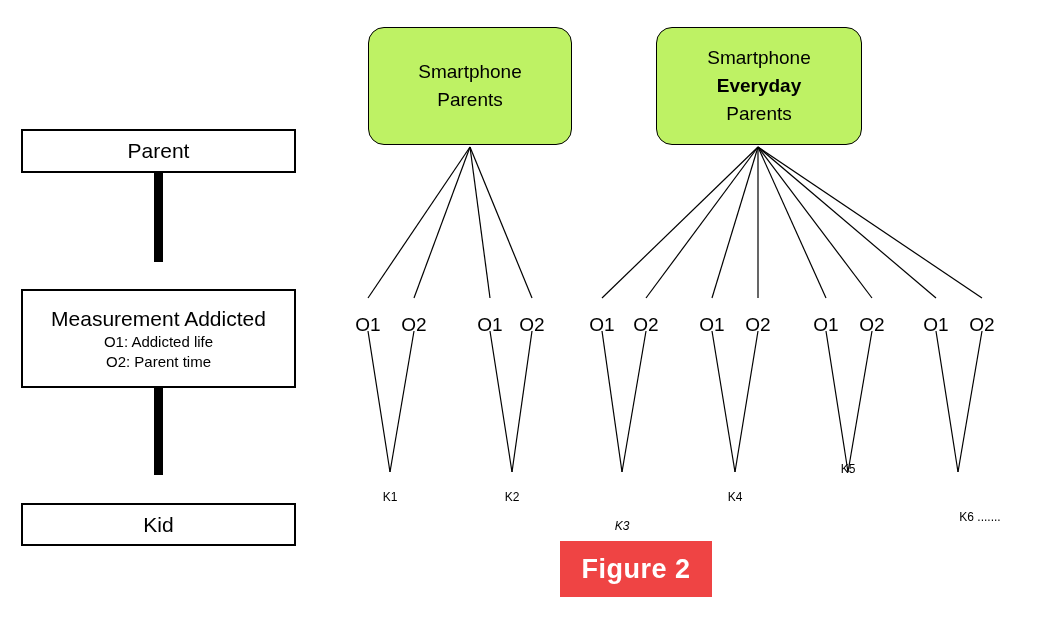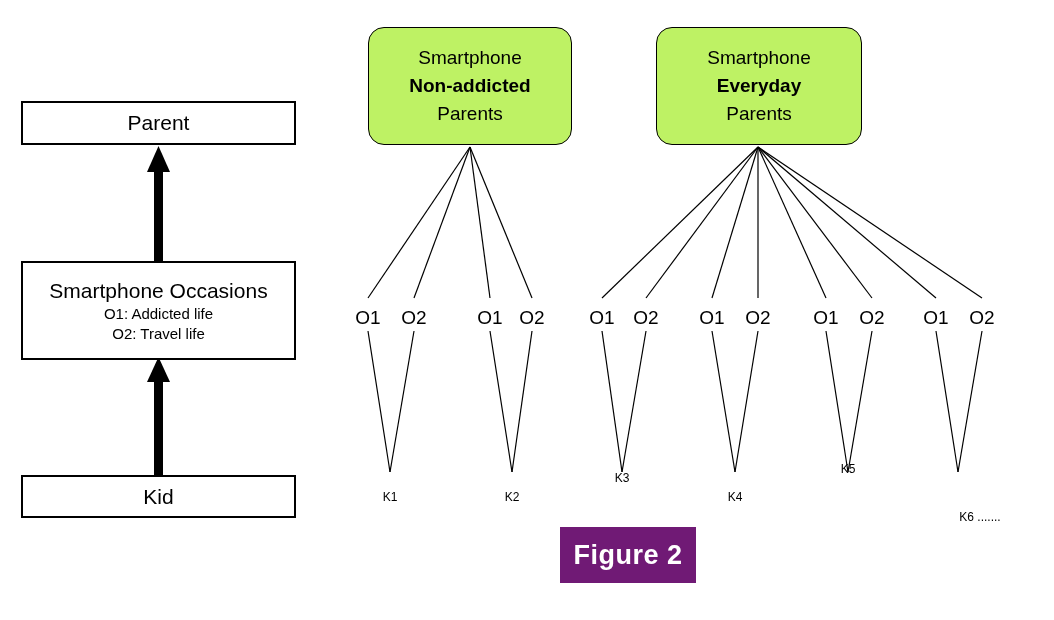--- a/index.html
+++ b/index.html
@@ -20,20 +20,21 @@
   .rect-box {
     position: absolute;
     box-sizing: border-box;
     border: 2px solid #000000;
     background: #ffffff;
     display: flex;
     flex-direction: column;
     align-items: center;
     justify-content: center;
     text-align: center;
+    margin-top: 28px;
   }
   .rect-title {
     font-size: 21px;
     line-height: 26px;
     font-weight: 400;
     white-space: nowrap;
   }
   .rect-sub {
     font-size: 15px;
     line-height: 20px;
@@ -76,31 +77,31 @@
   }
 
   
   .node-label {
     position: absolute;
     font-size: 19px;
     line-height: 19px;
     white-space: nowrap;
     transform: translateX(-50%);
   }
-  .o-label { font-size: 19px; }
+  .o-label { font-size: 19px; margin-top: 7px; }
   .k-label { font-size: 12px; }
 
   
   #figure-caption {
     position: absolute;
     left: 560px;
-    top: 527px;
-    width: 136px;
+    top: 541px;
+    width: 152px;
     height: 56px;
-    background: #701a75;
+    background: #ef4444;
     color: #ffffff;
     font-size: 27px;
     font-weight: bold;
     display: flex;
     align-items: center;
     justify-content: center;
     letter-spacing: 0.5px;
   }
 </style>
 </head>
@@ -153,32 +154,31 @@
       <line x1="936" y1="331" x2="958" y2="472"></line>
       <line x1="982" y1="331" x2="958" y2="472"></line>
     </g>
   </svg>
 
   <div id="box-parent" class="rect-box">
     <div class="rect-title">Parent</div>
   </div>
 
   <div id="box-measure" class="rect-box">
-    <div class="rect-title">Smartphone Occasions</div>
+    <div class="rect-title">Measurement Addicted</div>
     <div class="rect-sub">O1: Addicted life</div>
-    <div class="rect-sub">O2: Travel life</div>
+    <div class="rect-sub">O2: Parent time</div>
   </div>
 
   <div id="box-kid" class="rect-box">
     <div class="rect-title">Kid</div>
   </div>
 
   <div id="box-nonaddicted" class="round-box">
     <div class="round-line">Smartphone</div>
-    <div class="round-line bold">Non-addicted</div>
     <div class="round-line">Parents</div>
   </div>
 
   <div id="box-addicted" class="round-box">
     <div class="round-line">Smartphone</div>
     <div class="round-line bold">Everyday</div>
     <div class="round-line">Parents</div>
   </div>
 
   <div class="node-label o-label" style="left:368px; top:308px;">O1</div>
@@ -190,20 +190,20 @@
   <div class="node-label o-label" style="left:646px; top:308px;">O2</div>
   <div class="node-label o-label" style="left:712px; top:308px;">O1</div>
   <div class="node-label o-label" style="left:758px; top:308px;">O2</div>
   <div class="node-label o-label" style="left:826px; top:308px;">O1</div>
   <div class="node-label o-label" style="left:872px; top:308px;">O2</div>
   <div class="node-label o-label" style="left:936px; top:308px;">O1</div>
   <div class="node-label o-label" style="left:982px; top:308px;">O2</div>
 
   <div class="node-label k-label" style="left:390px; top:488px;">K1</div>
   <div class="node-label k-label" style="left:512px; top:488px;">K2</div>
-  <div class="node-label k-label" style="left:622px; top:469px;">K3</div>
+  <div class="node-label k-label" style="left:622px; top:517px;font-style:italic;">K3</div>
   <div class="node-label k-label" style="left:735px; top:488px;">K4</div>
   <div class="node-label k-label" style="left:848px; top:460px;">K5</div>
   <div class="node-label k-label" style="left:980px; top:508px;">K6 .......</div>
 
   <div id="figure-caption">Figure 2</div>
 
 </div>
 
 </body></html>

